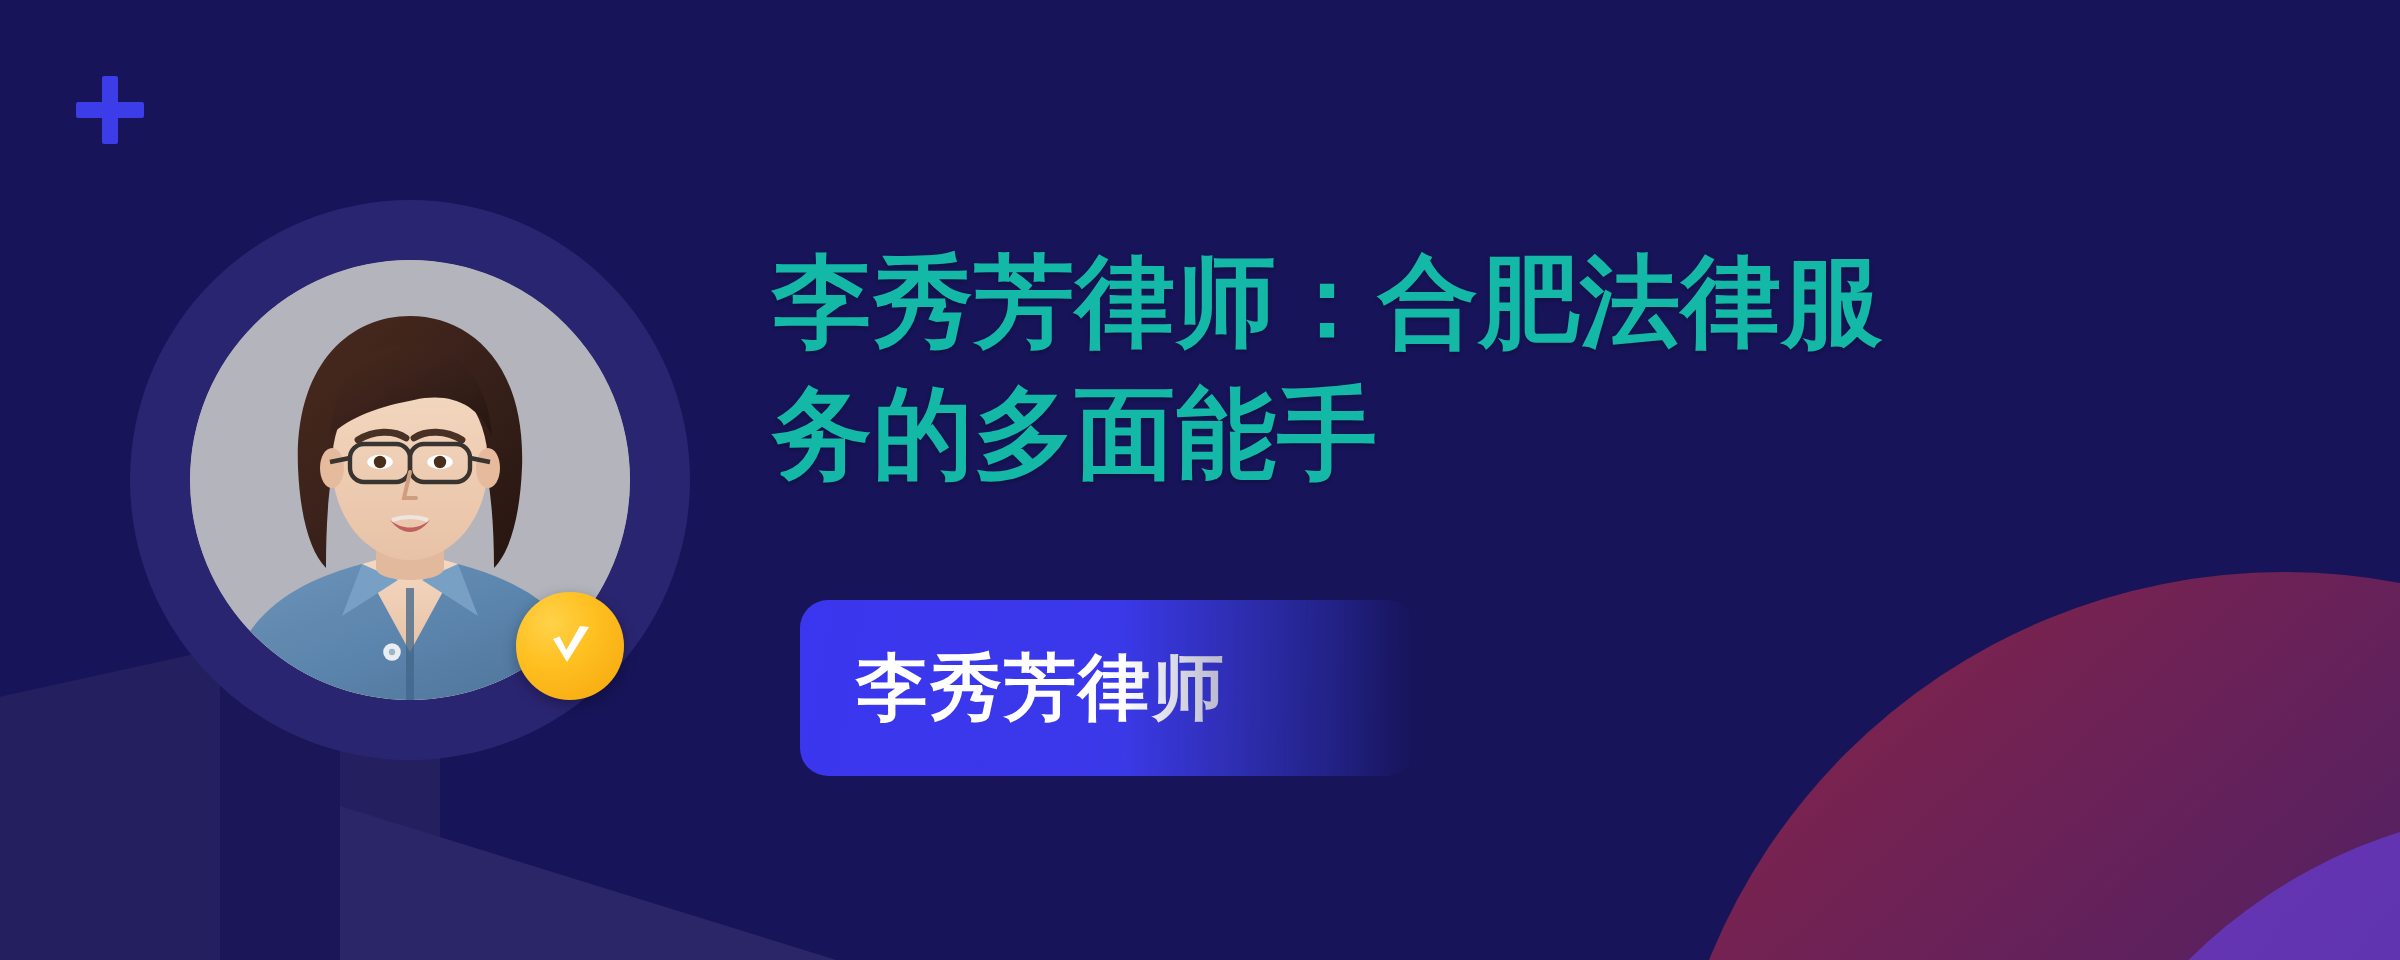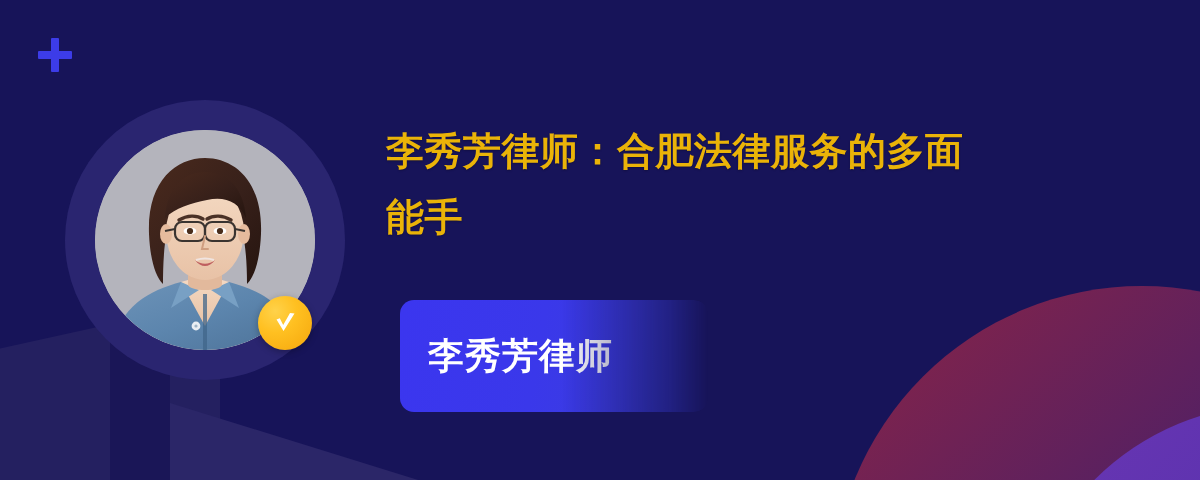--- a/index.html
+++ b/index.html
@@ -109,32 +109,32 @@
   .verified-badge svg{width:30px;height:30px;display:block;}
 
   
   .content{
     position:absolute;
     left:386px;top:118px;
     width:790px;
   }
   .headline{
     margin:0;
-    color:#eab308;
-    font-size:38px;
+    color:#14b8a6;
+    font-size:50px;
     line-height:66px;
     font-weight:bold;
     letter-spacing:.5px;
     max-width:600px;
     text-shadow:0 1px 2px rgba(0,0,0,.25);
   }
   .cta-wrap{
     position:absolute;
     left:383px;top:300px;
-    width:325px;height:112px;
+    width:325px;height:88px;
     border-radius:14px;
     overflow:hidden;
     -webkit-mask-image:linear-gradient(90deg,#000 0%,#000 55%,rgba(0,0,0,.35) 88%,rgba(0,0,0,0) 100%);
             mask-image:linear-gradient(90deg,#000 0%,#000 55%,rgba(0,0,0,.35) 88%,rgba(0,0,0,0) 100%);
             padding-left:17px;
   }
   .cta-btn{
     width:100%;height:100%;
     border:0;
     border-radius:14px;

